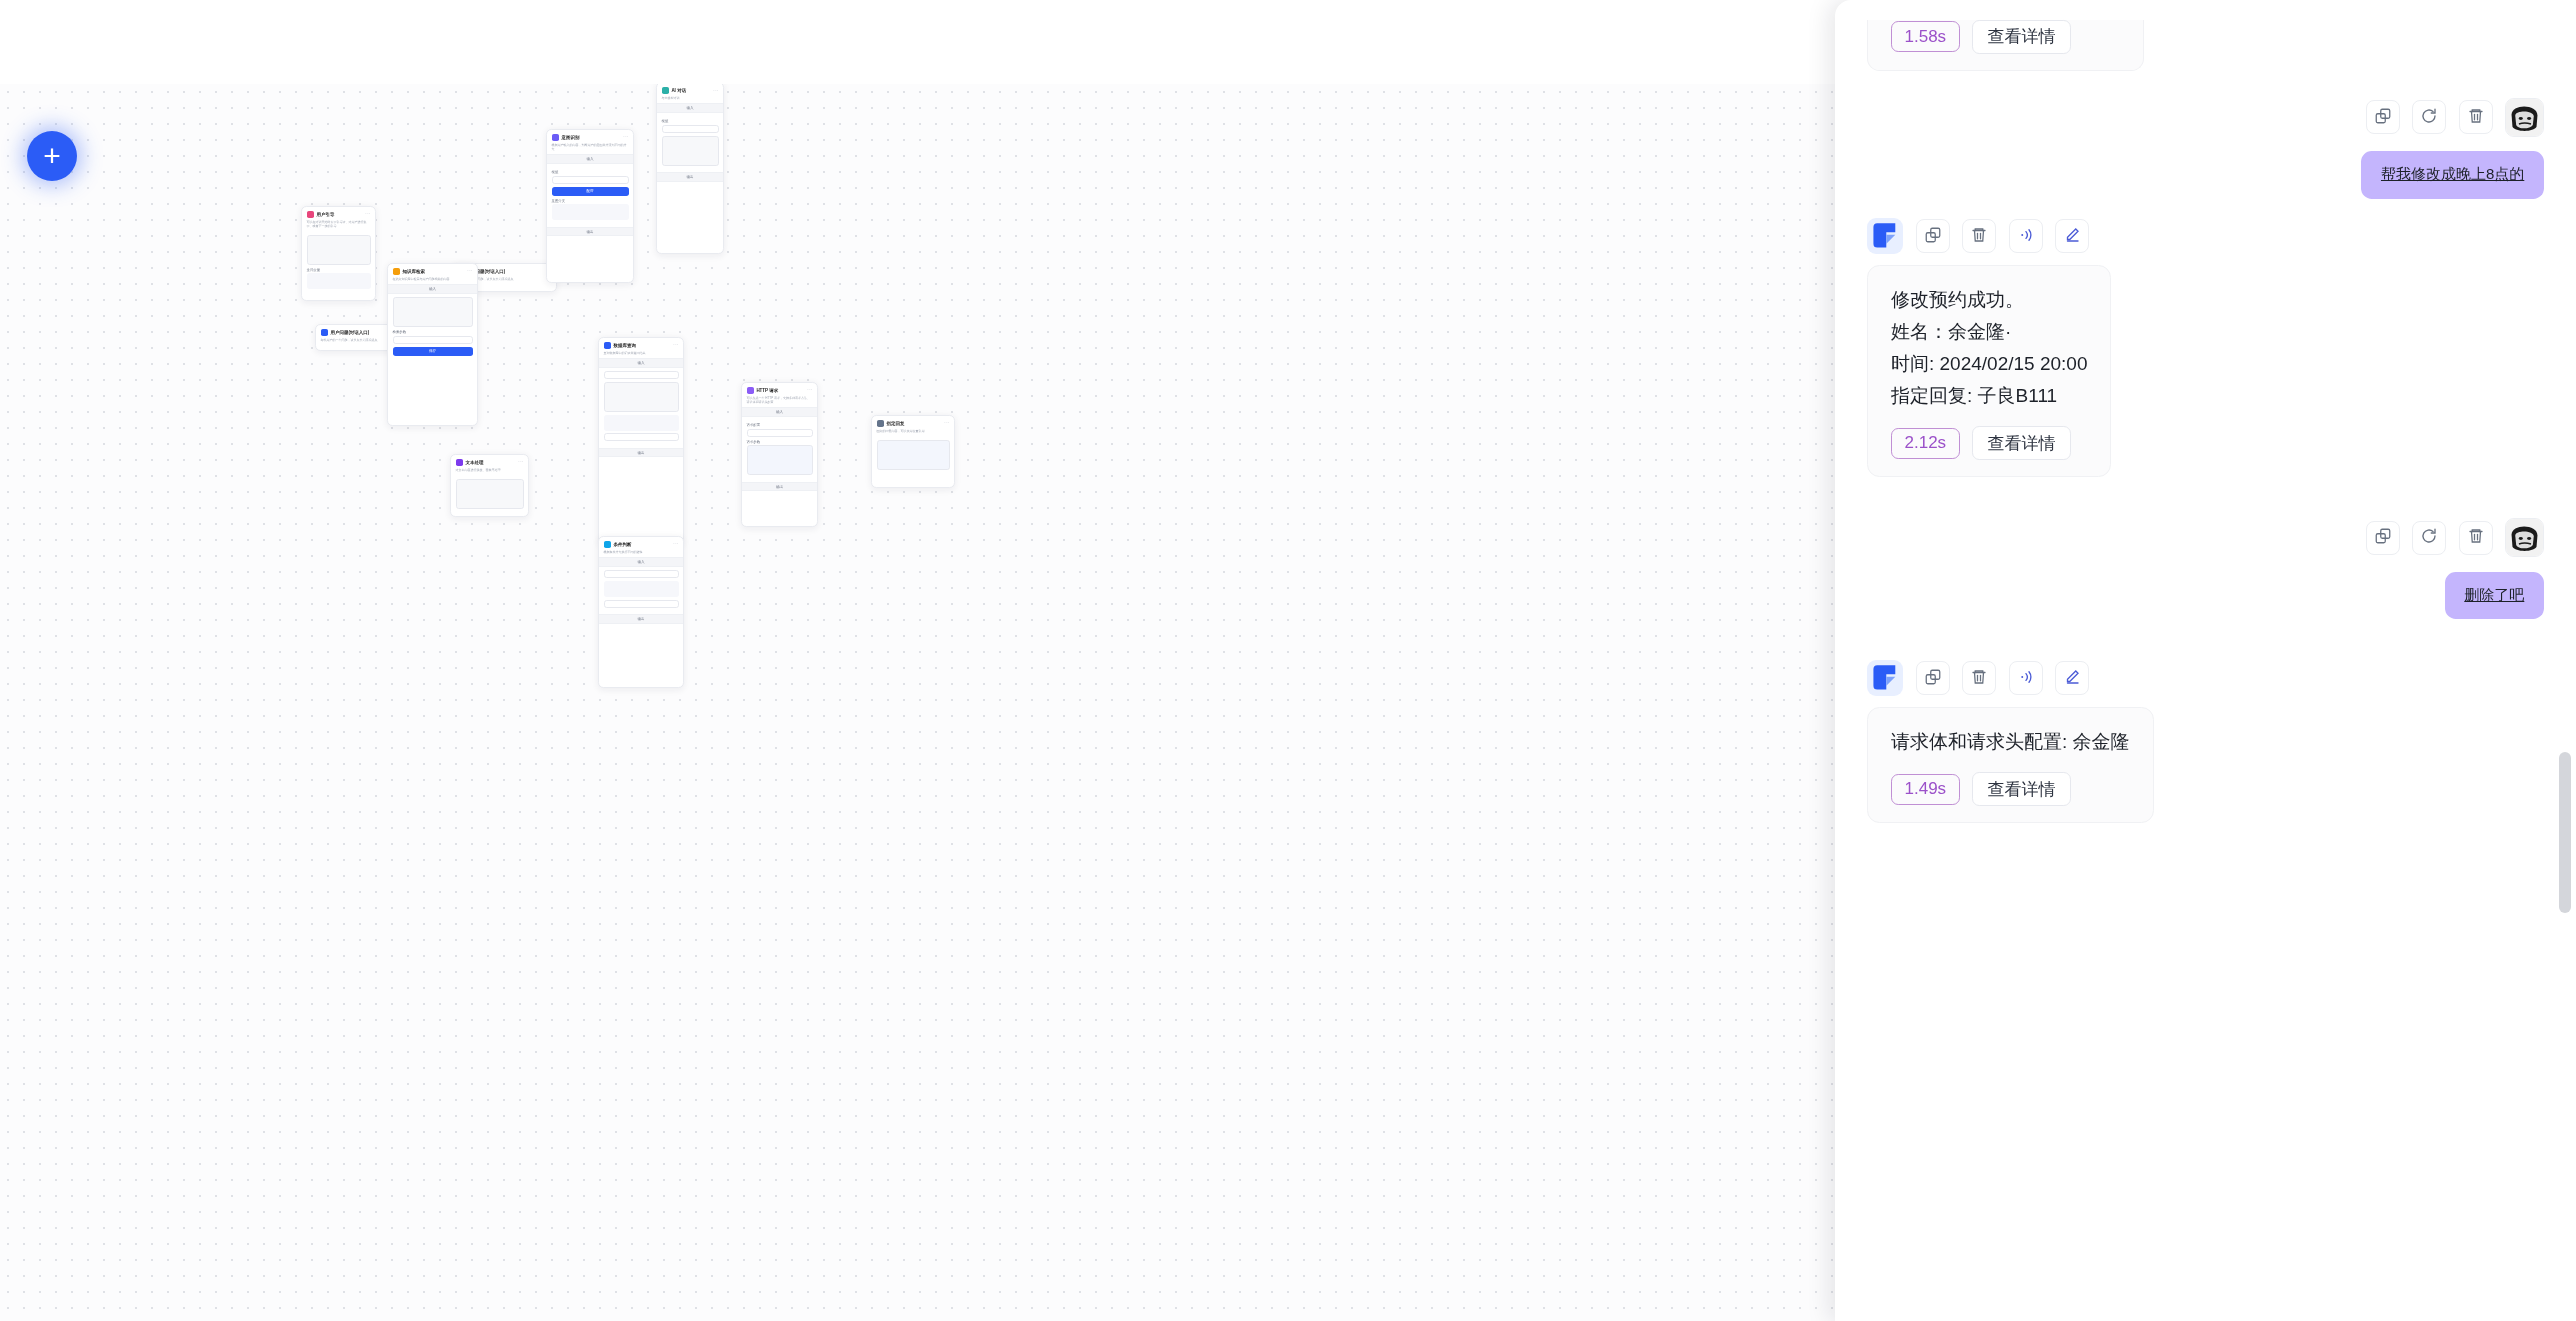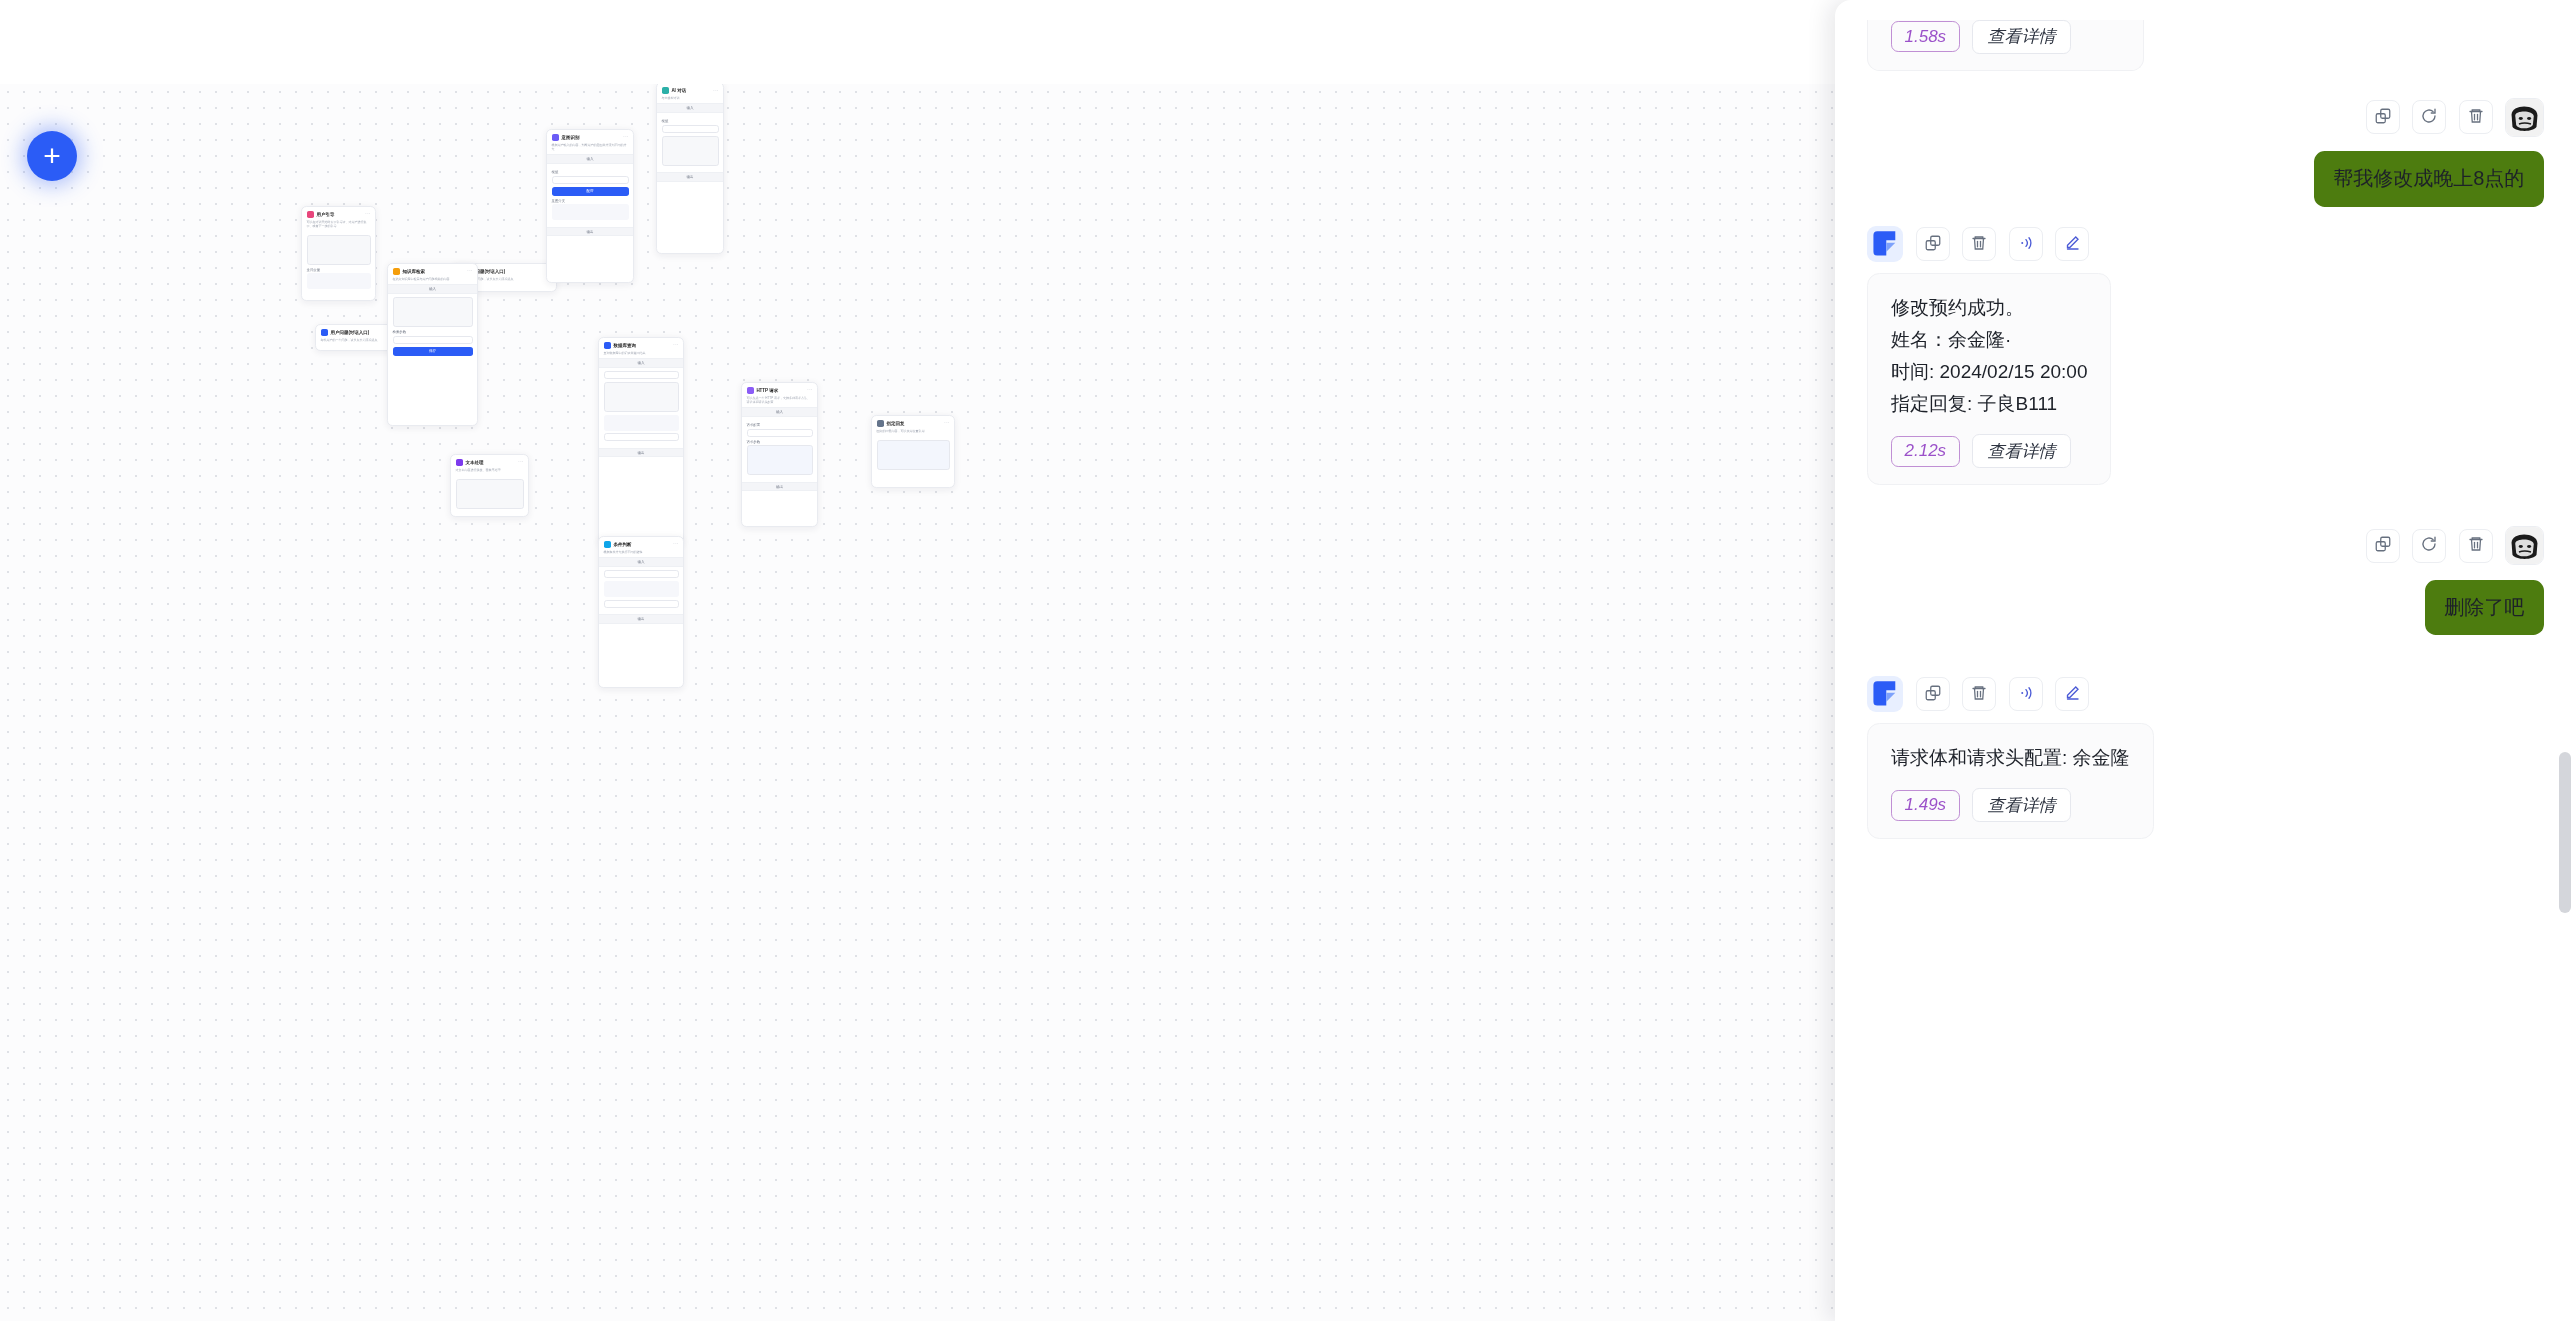--- a/index.html
+++ b/index.html
@@ -141,21 +141,21 @@
     width: 34px; height: 34px; border-radius: 8px;
     border: 0.9px solid #eceef2; background: #fff;
     display: flex; align-items: center; justify-content: center; cursor: pointer;
   }
   .tool-btn svg { width: 18px; height: 18px; }
   .asst-bubble {
     background: #fbfbfc; border: 0.9px solid #f0f1f4; border-radius: 12.5px;
     padding: 18px 23px 16px 23px; max-width: 573px; display: inline-block;
   }
   .asst-line { font-size: 19px; line-height: 32px; color: #1d2129; }
-  .meta-row { display: flex; align-items: center; gap: 12.5px; margin-top: 14.3px; font-style: italic; }
+  .meta-row { display: flex; align-items: center; gap: 12.5px; margin-top: 14.3px; }
   .latency {
     border: 0.9px solid #c08fd4; color: #9b51c9; border-radius: 7.2px;
     font-size: 17px; padding: 4.5px 12.5px;
   }
   .detail-btn {
     border: 0.9px solid #e6e8ee; color: #2d3340; border-radius: 7.2px;
     font-size: 17px; padding: 4.5px 14.3px; background: #fff; cursor: pointer;
   }
 
   
@@ -168,22 +168,22 @@
 
   
   .user-row { display: flex; flex-direction: column; align-items: flex-end; }
   .user-tools { display: flex; align-items: center; gap: 12.5px; margin-bottom: 14.3px; }
   .user-avatar {
     width: 39px; height: 39px; border-radius: 9px;
     border: 0.9px solid #eceef2; background: #fff;
     overflow: hidden; display: flex; align-items: center; justify-content: center;
   }
   .user-bubble {
-    background: #4d7c0f; color: #1d2129; font-size: 20px;
-    border-radius: 10.7px; padding: 14.3px 19.7px; max-width: 501px;
+    background: #c4b5fd; color: #1d2129; font-size: 15px;
+    border-radius: 10.7px; padding: 14.3px 19.7px; max-width: 501px; text-decoration: underline;
   }
 
   
   .composer-wrap { padding: 16px 32px 36px 32px; }
   .composer {
     border: 0.9px solid #eceef2; border-radius: 14.3px; background: #fff;
     box-shadow: 0 2.7px 10.7px rgba(16,24,40,.06);
     height: 98px; display: flex; align-items: center; padding: 0 23px;
   }
   .composer-input {

